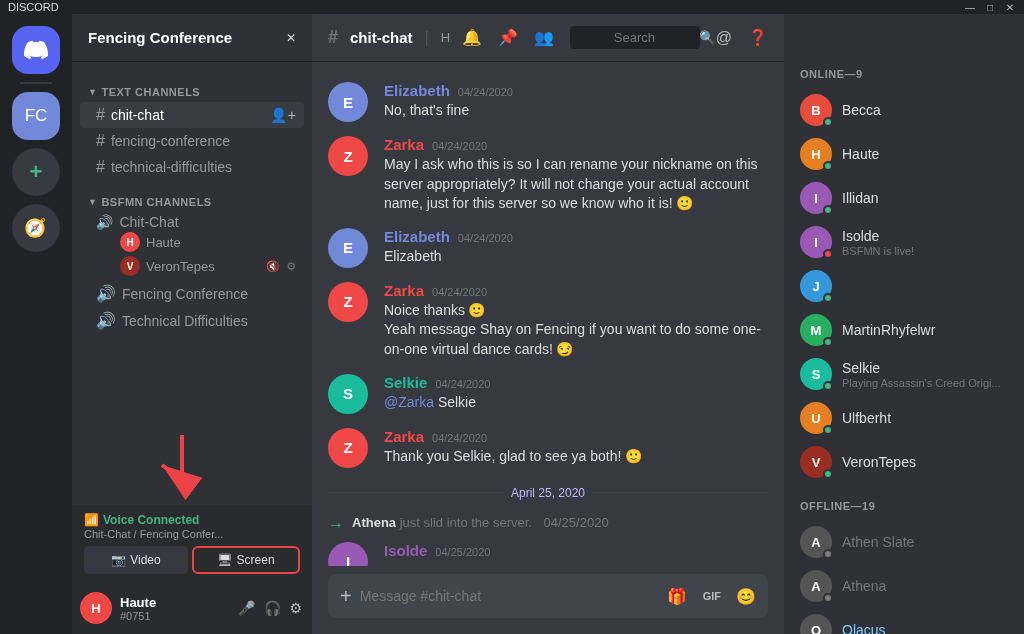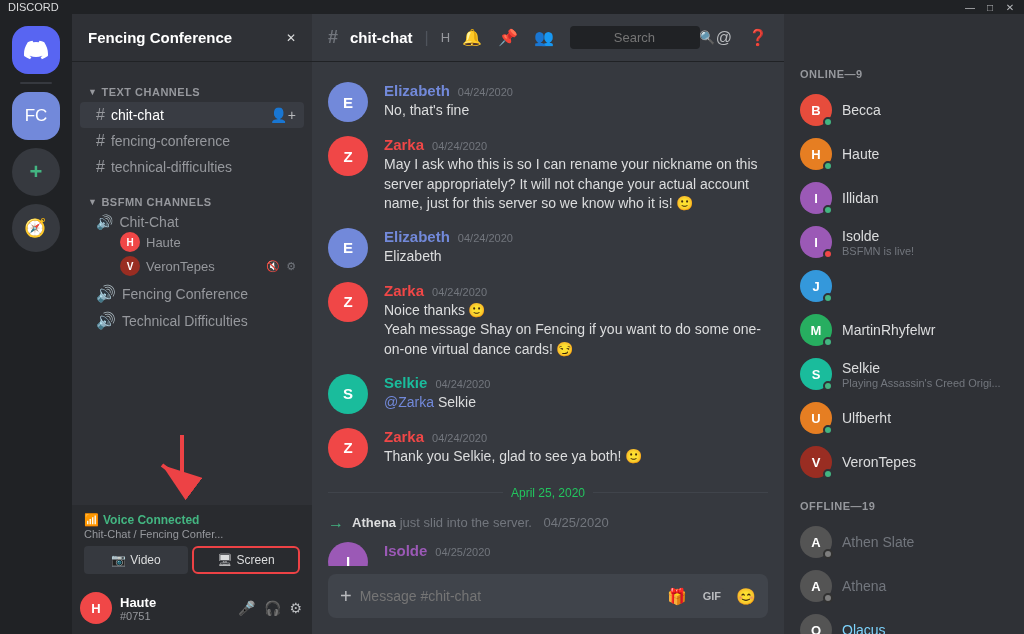--- a/index.html
+++ b/index.html
@@ -254,21 +254,21 @@
       color: #72767d;
       font-size: 13px;
     }
     .system-arrow { color: #43b581; font-size: 16px; }
 
     .date-divider {
       display: flex;
       align-items: center;
       gap: 8px;
       padding: 8px 0;
-      color: #22c55e;
+      color: #c4b5fd;
       font-size: 12px;
     }
     .date-divider::before, .date-divider::after {
       content: '';
       flex: 1;
       height: 1px;
       background: #40444b;
     }
 
     

